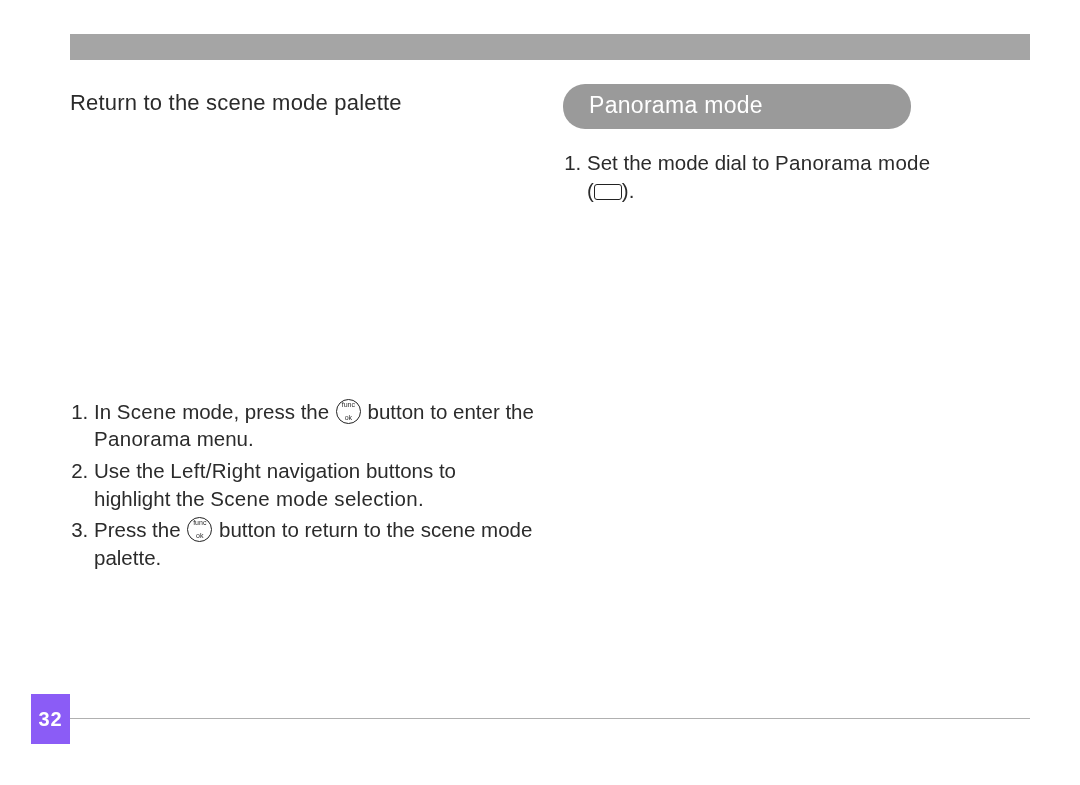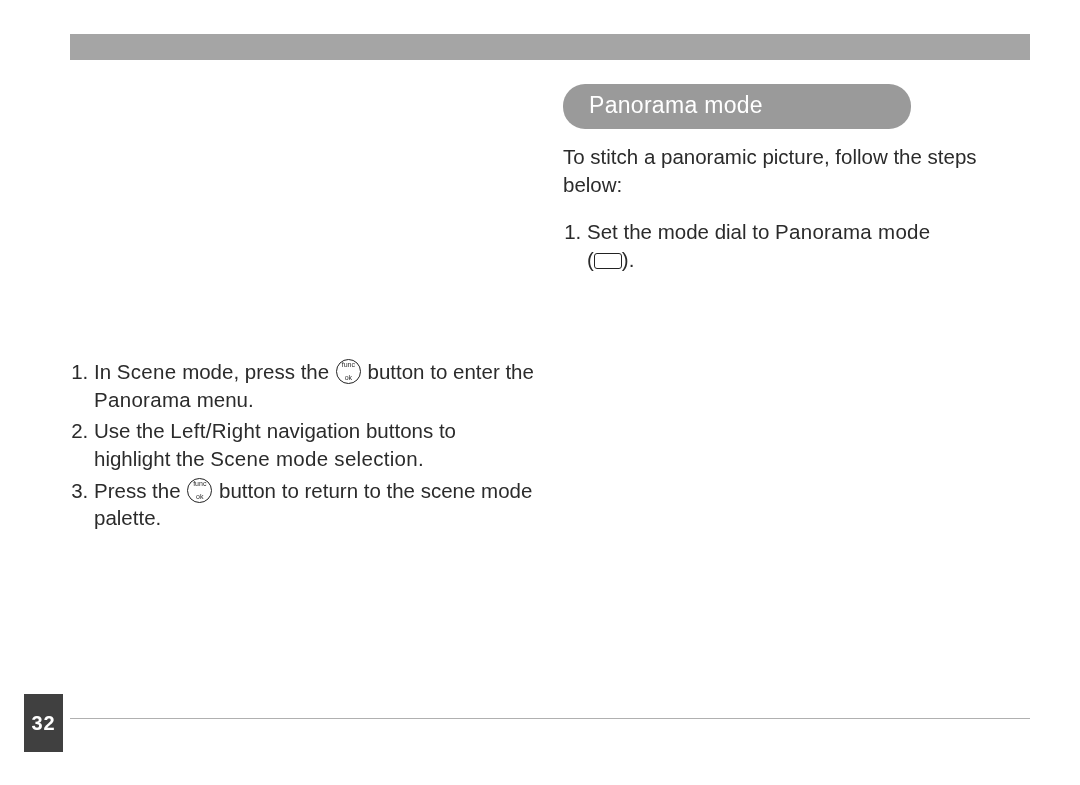--- a/index.html
+++ b/index.html
@@ -15,25 +15,25 @@
   .top-bar {
     position: absolute;
     left: 70px;
     top: 34px;
     width: 960px;
     height: 26px;
     background: #a5a5a5;
   }
   .left-margin-tab {
     position: absolute;
-    left: 24px;
+    left: 31px;
     top: 694px;
     width: 39px;
-    height: 58px;
-    background: #404040;
+    height: 50px;
+    background: #8b5cf6;
     color: #fff;
     font-weight: bold;
     font-size: 20px;
     display: flex;
     align-items: center;
     justify-content: center;
     letter-spacing: 1px;
   }
   .footer-line {
     position: absolute;
@@ -133,39 +133,39 @@
   }
 </style>
 </head>
 <body>
 
 <div class="top-bar"></div>
 
 <div class="content">
 
   <div class="col col-left">
+    <h2>Return to the scene mode palette</h2>
     <div class="spacer"></div>
 
     <ol class="steps">
       <li>
         <span>In </span><span class="inline-strong">Scene</span><span> mode, press the </span><span class="func-icon"></span><span> button to enter the </span><span class="inline-strong">Panorama</span><span> menu.</span>
       </li>
       <li>
         <span>Use the </span><span class="inline-strong">Left/Right</span><span> navigation buttons to highlight the </span><span class="inline-strong">Scene mode selection</span><span>.</span>
       </li>
       <li>
         <span>Press the </span><span class="func-icon"></span><span> button to return to the scene mode palette.</span>
       </li>
     </ol>
 
   </div>
 
   <div class="col col-right">
     <div class="pill">Panorama mode</div>
-    <p>To stitch a panoramic picture, follow the steps below:</p>
     <ol class="steps">
       <li>
         <span>Set the mode dial to </span><span class="inline-strong">Panorama mode</span><br>
         <span> (</span><span class="pano-icon"></span><span>).</span>
       </li>
     </ol>
   </div>
 
 </div>
 

